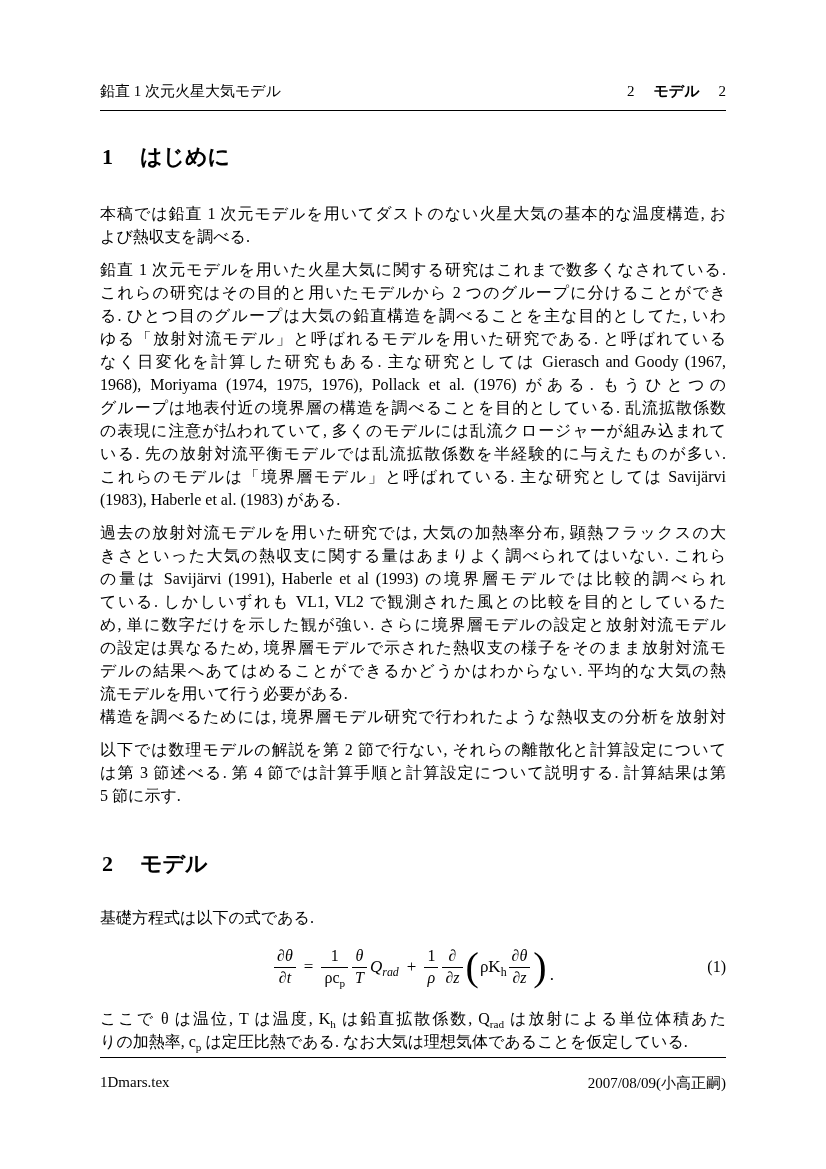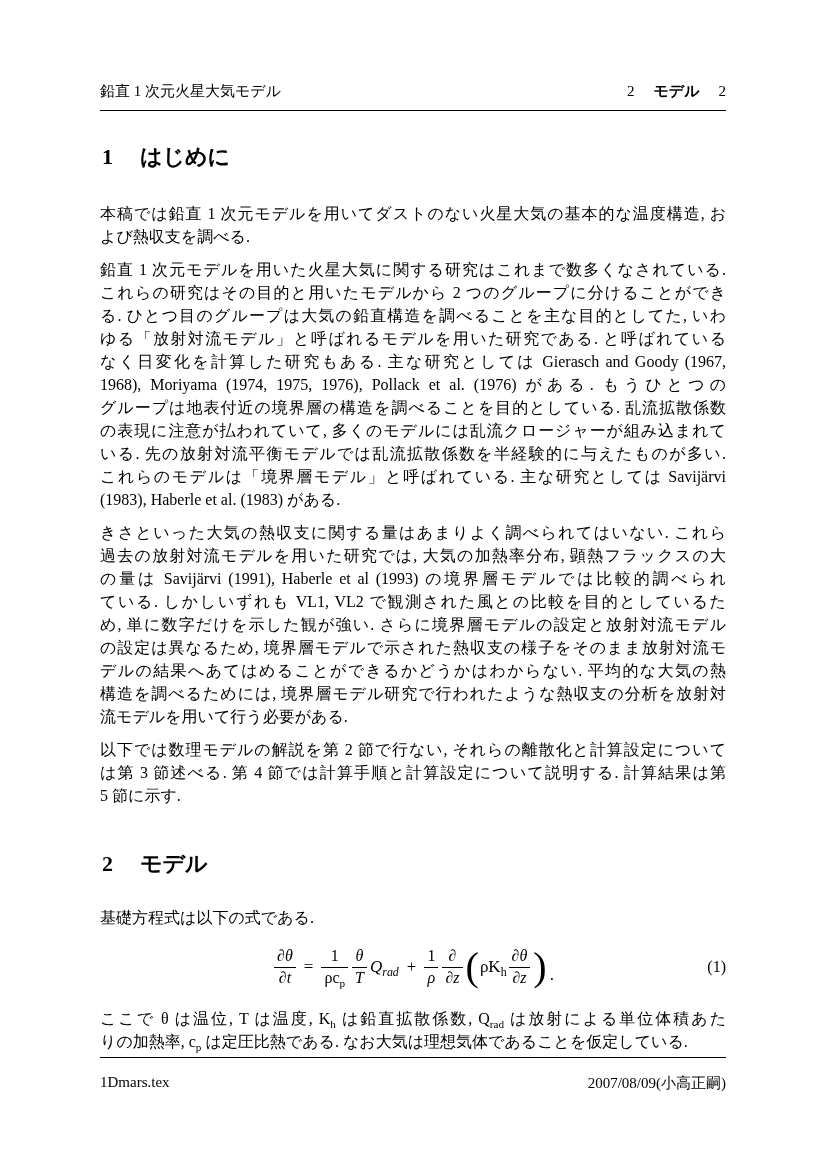--- a/index.html
+++ b/index.html
@@ -84,29 +84,29 @@
     <span class="ln">なく日変化を計算した研究もある. 主な研究としては Gierasch and Goody (1967,</span>
     <span class="ln"><span>1968), Moriyama (1974, 1975, 1976), Pollack </span><span class="it">et al.</span><span> (1976) がある. もうひとつの</span></span>
     <span class="ln">グループは地表付近の境界層の構造を調べることを目的としている. 乱流拡散係数</span>
     <span class="ln">の表現に注意が払われていて, 多くのモデルには乱流クロージャーが組み込まれて</span>
     <span class="ln">いる. 先の放射対流平衡モデルでは乱流拡散係数を半経験的に与えたものが多い.</span>
     <span class="ln">これらのモデルは「境界層モデル」と呼ばれている. 主な研究としては Savijärvi</span>
     <span class="ln end"><span>(1983), Haberle </span><span class="it">et al.</span><span> (1983) がある.</span></span>
   </div>
 
   <div class="para">
+    <span class="ln">過去の放射対流モデルを用いた研究では, 大気の加熱率分布, 顕熱フラックスの大</span>
     <span class="ln">きさといった大気の熱収支に関する量はあまりよく調べられてはいない. これら</span>
-    <span class="ln">過去の放射対流モデルを用いた研究では, 大気の加熱率分布, 顕熱フラックスの大</span>
     <span class="ln"><span>の量は Savijärvi (1991), Haberle </span><span class="it">et al</span><span> (1993) の境界層モデルでは比較的調べられ</span></span>
     <span class="ln">ている. しかしいずれも VL1, VL2 で観測された風との比較を目的としているた</span>
     <span class="ln">め, 単に数字だけを示した観が強い. さらに境界層モデルの設定と放射対流モデル</span>
     <span class="ln">の設定は異なるため, 境界層モデルで示された熱収支の様子をそのまま放射対流モ</span>
     <span class="ln">デルの結果へあてはめることができるかどうかはわからない. 平均的な大気の熱</span>
+    <span class="ln end">流モデルを用いて行う必要がある.</span>
     <span class="ln">構造を調べるためには, 境界層モデル研究で行われたような熱収支の分析を放射対</span>
-    <span class="ln end">流モデルを用いて行う必要がある.</span>
   </div>
 
   <div class="para p4">
     <span class="ln">以下では数理モデルの解説を第 2 節で行ない, それらの離散化と計算設定について</span>
     <span class="ln">は第 3 節述べる. 第 4 節では計算手順と計算設定について説明する. 計算結果は第</span>
     <span class="ln end">5 節に示す.</span>
   </div>
 
   <div class="h-sec h-sec2">
     <span class="secnum">2</span>

